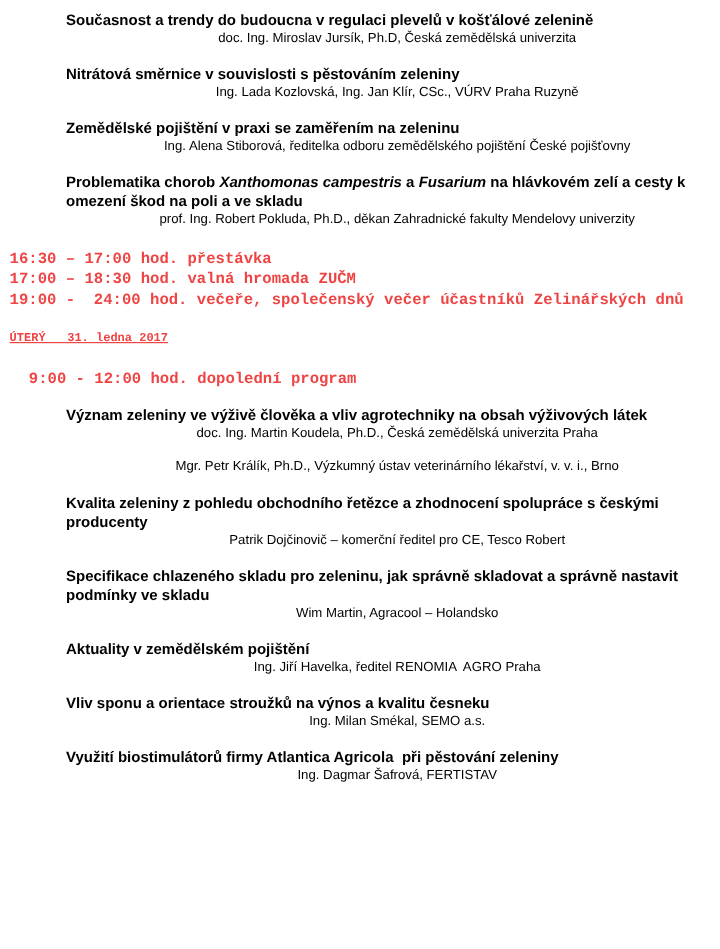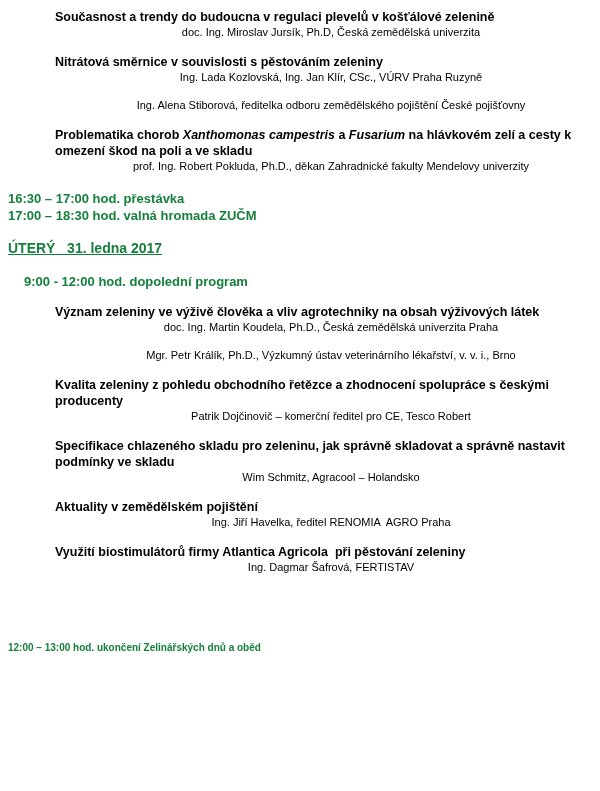--- a/index.html
+++ b/index.html
@@ -25,32 +25,32 @@
   }
   .talk-title .seg-italic { font-style: italic; }
   .talk-speaker {
     font-size: 11px;
     line-height: 13px;
     margin-left: 17px;
     margin-top: 1px;
     white-space: pre-wrap;
     text-align: center;
   }
-  .green { color: #15803d; }
+  .green { color: #ef4444; font-family: Liberation Mono, monospace; }
   .schedule-block { margin: 0 10px 16px 8px; }
   .schedule-line {
     font-weight: bold;
     font-size: 13px;
     line-height: 17px;
     white-space: pre-wrap;
   }
   .day-heading {
     margin: 0 10px 16px 8px;
     font-weight: bold;
-    font-size: 14px;
+    font-size: 10px;
     line-height: 17px;
     text-decoration: underline;
     white-space: pre-wrap;
   }
   .session-heading {
     margin: 0 10px 14px 24px;
     font-weight: bold;
     font-size: 13px;
     line-height: 17px;
     white-space: pre-wrap;
@@ -72,31 +72,33 @@
     <div class="talk-title">Současnost a trendy do budoucna v regulaci plevelů v košťálové zelenině</div>
     <div class="talk-speaker">doc. Ing. Miroslav Jursík, Ph.D, Česká zemědělská univerzita</div>
   </div>
 
   <div class="talk">
     <div class="talk-title">Nitrátová směrnice v souvislosti s pěstováním zeleniny</div>
     <div class="talk-speaker">Ing. Lada Kozlovská, Ing. Jan Klír, CSc., VÚRV Praha Ruzyně</div>
   </div>
 
   <div class="talk">
+    <div class="talk-title">Zemědělské pojištění v praxi se zaměřením na zeleninu</div>
     <div class="talk-speaker">Ing. Alena Stiborová, ředitelka odboru zemědělského pojištění České pojišťovny</div>
   </div>
 
   <div class="talk wide-gap">
     <div class="talk-title"><span>Problematika chorob </span><span class="seg-italic">Xanthomonas campestris</span><span> a </span><span class="seg-italic">Fusarium</span><span> na hlávkovém zelí a cesty k omezení škod na poli a ve skladu</span></div>
     <div class="talk-speaker">prof. Ing. Robert Pokluda, Ph.D., děkan Zahradnické fakulty Mendelovy univerzity</div>
   </div>
 
   <div class="schedule-block">
     <div class="schedule-line green">16:30 – 17:00 hod. přestávka</div>
     <div class="schedule-line green">17:00 – 18:30 hod. valná hromada ZUČM</div>
+    <div class="schedule-line green">19:00 -  24:00 hod. večeře, společenský večer účastníků Zelinářských dnů</div>
   </div>
 
   <div class="day-heading green">ÚTERÝ   31. ledna 2017</div>
   <div class="session-heading green">9:00 - 12:00 hod. dopolední program</div>
 
   <div class="talk">
     <div class="talk-title">Význam zeleniny ve výživě člověka a vliv agrotechniky na obsah výživových látek</div>
     <div class="talk-speaker">doc. Ing. Martin Koudela, Ph.D., Česká zemědělská univerzita Praha</div>
   </div>
 
@@ -104,28 +106,32 @@
     <div class="talk-speaker">Mgr. Petr Králík, Ph.D., Výzkumný ústav veterinárního lékařství, v. v. i., Brno</div>
   </div>
 
   <div class="talk">
     <div class="talk-title">Kvalita zeleniny z pohledu obchodního řetězce a zhodnocení spolupráce s českými producenty</div>
     <div class="talk-speaker">Patrik Dojčinovič – komerční ředitel pro CE, Tesco Robert</div>
   </div>
 
   <div class="talk">
     <div class="talk-title">Specifikace chlazeného skladu pro zeleninu, jak správně skladovat a správně nastavit podmínky ve skladu</div>
-    <div class="talk-speaker">Wim Schmitz, Agracool – Holandsko</div>
+    <div class="talk-speaker">Wim Martin, Agracool – Holandsko</div>
   </div>
 
   <div class="talk">
     <div class="talk-title">Aktuality v zemědělském pojištění</div>
     <div class="talk-speaker">Ing. Jiří Havelka, ředitel RENOMIA  AGRO Praha</div>
   </div>
 
+  <div class="talk">
+    <div class="talk-title">Vliv sponu a orientace stroužků na výnos a kvalitu česneku</div>
+    <div class="talk-speaker">Ing. Milan Smékal, SEMO a.s.</div>
+  </div>
 
   <div class="talk">
     <div class="talk-title">Využití biostimulátorů firmy Atlantica Agricola  při pěstování zeleniny</div>
     <div class="talk-speaker">Ing. Dagmar Šafrová, FERTISTAV</div>
   </div>
 
   <div class="closing-line green">12:00 – 13:00 hod. ukončení Zelinářských dnů a oběd</div>
 
 </div>
 

